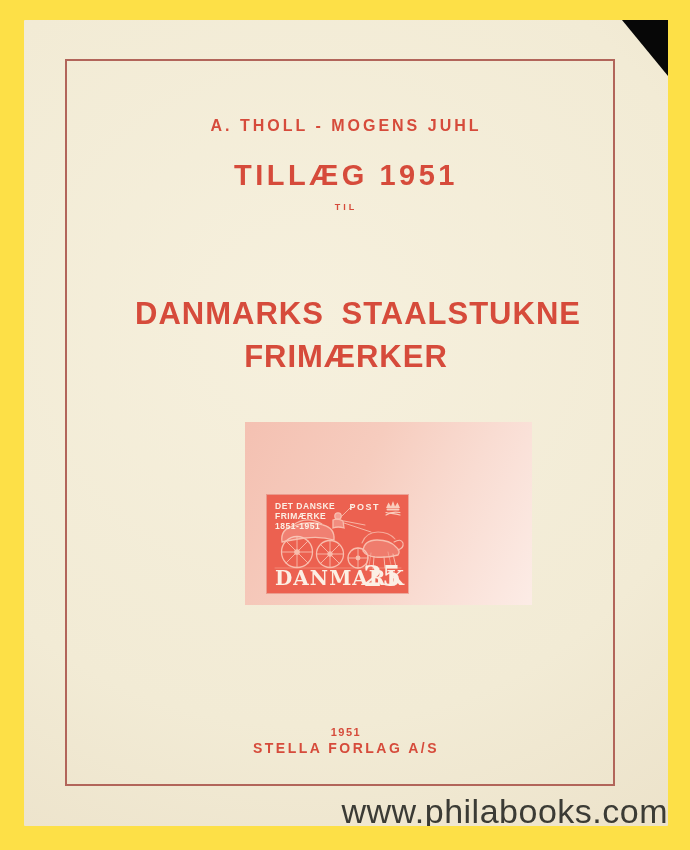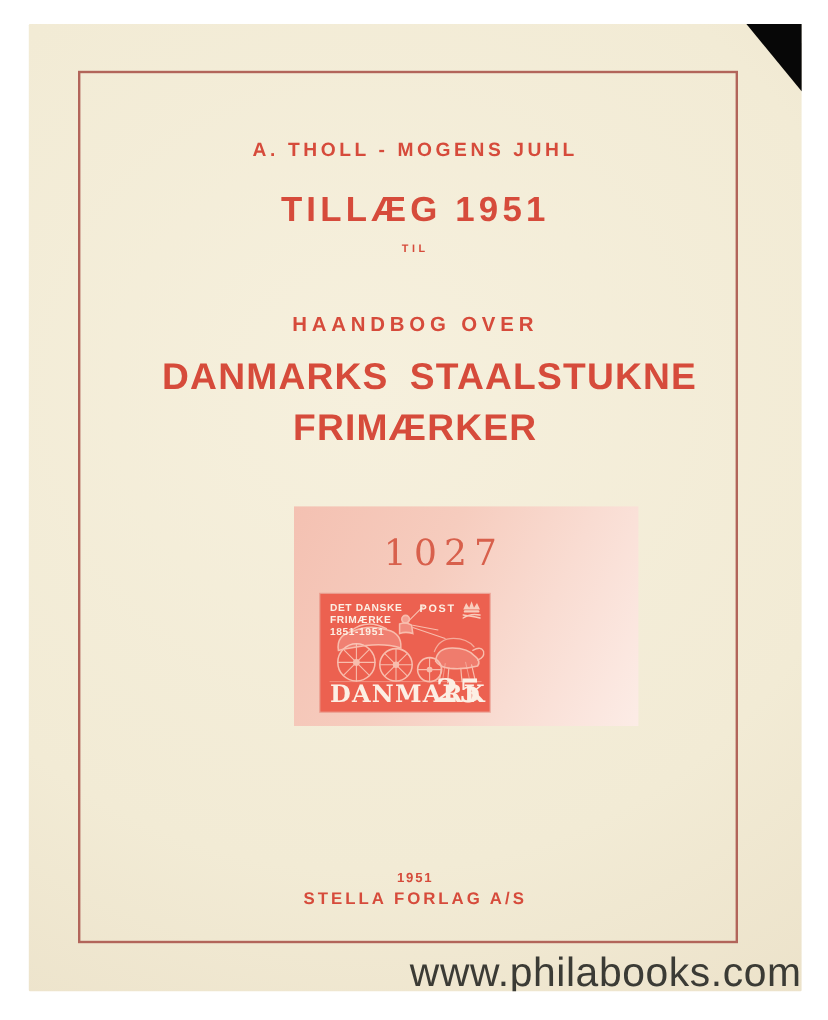--- a/index.html
+++ b/index.html
@@ -8,21 +8,21 @@
     width: 690px;
     height: 850px;
     background: #070707;
     font-family: "Liberation Sans", sans-serif;
     overflow: hidden;
   }
   .scan {
     position: relative;
     width: 690px;
     height: 850px;
-    background: #ffffff;
+    background: #fde047;
   }
   .paper {
     position: absolute;
     left: 24px;
     top: 20px;
     width: 644px;
     height: 806px;
     background: radial-gradient(120% 90% at 44% 38%, #f6f0dd 0%, #f2ebd5 55%, #eadfc6 94%);
     overflow: hidden;
     border-radius: 1px;
@@ -158,26 +158,24 @@
 <body>
 
 <div class="scan">
   <div class="paper">
 
     <div class="frame"></div>
 
     <div class="red-text authors">A. THOLL - MOGENS JUHL</div>
     <div class="red-text supplement">TILLÆG 1951</div>
     <div class="red-text til">TIL</div>
-    <div class="red-text handbook">HAANDBOG OVER</div>
     <div class="red-text title1">DANMARKS STAALSTUKNE</div>
     <div class="red-text title2">FRIMÆRKER</div>
 
     <div class="sheet">
-      <div class="plate-number">1027</div>
 
       <div class="stamp">
         <svg class="coach-art" viewBox="0 0 141 98" xmlns="http://www.w3.org/2000/svg">
           <g stroke="#f8bdad" stroke-width="1.3" fill="none" stroke-linecap="round">
             <path d="M8 73 H134" stroke-width="0.8" opacity="0.55"></path>
 
             <circle cx="30" cy="57" r="15.5"></circle>
             <circle cx="30" cy="57" r="2.2" fill="#f8bdad"></circle>
             <path d="M30 41.5 V72.5 M14.5 57 H45.5 M19 46 L41 68 M19 68 L41 46" stroke-width="0.9"></path>
 

